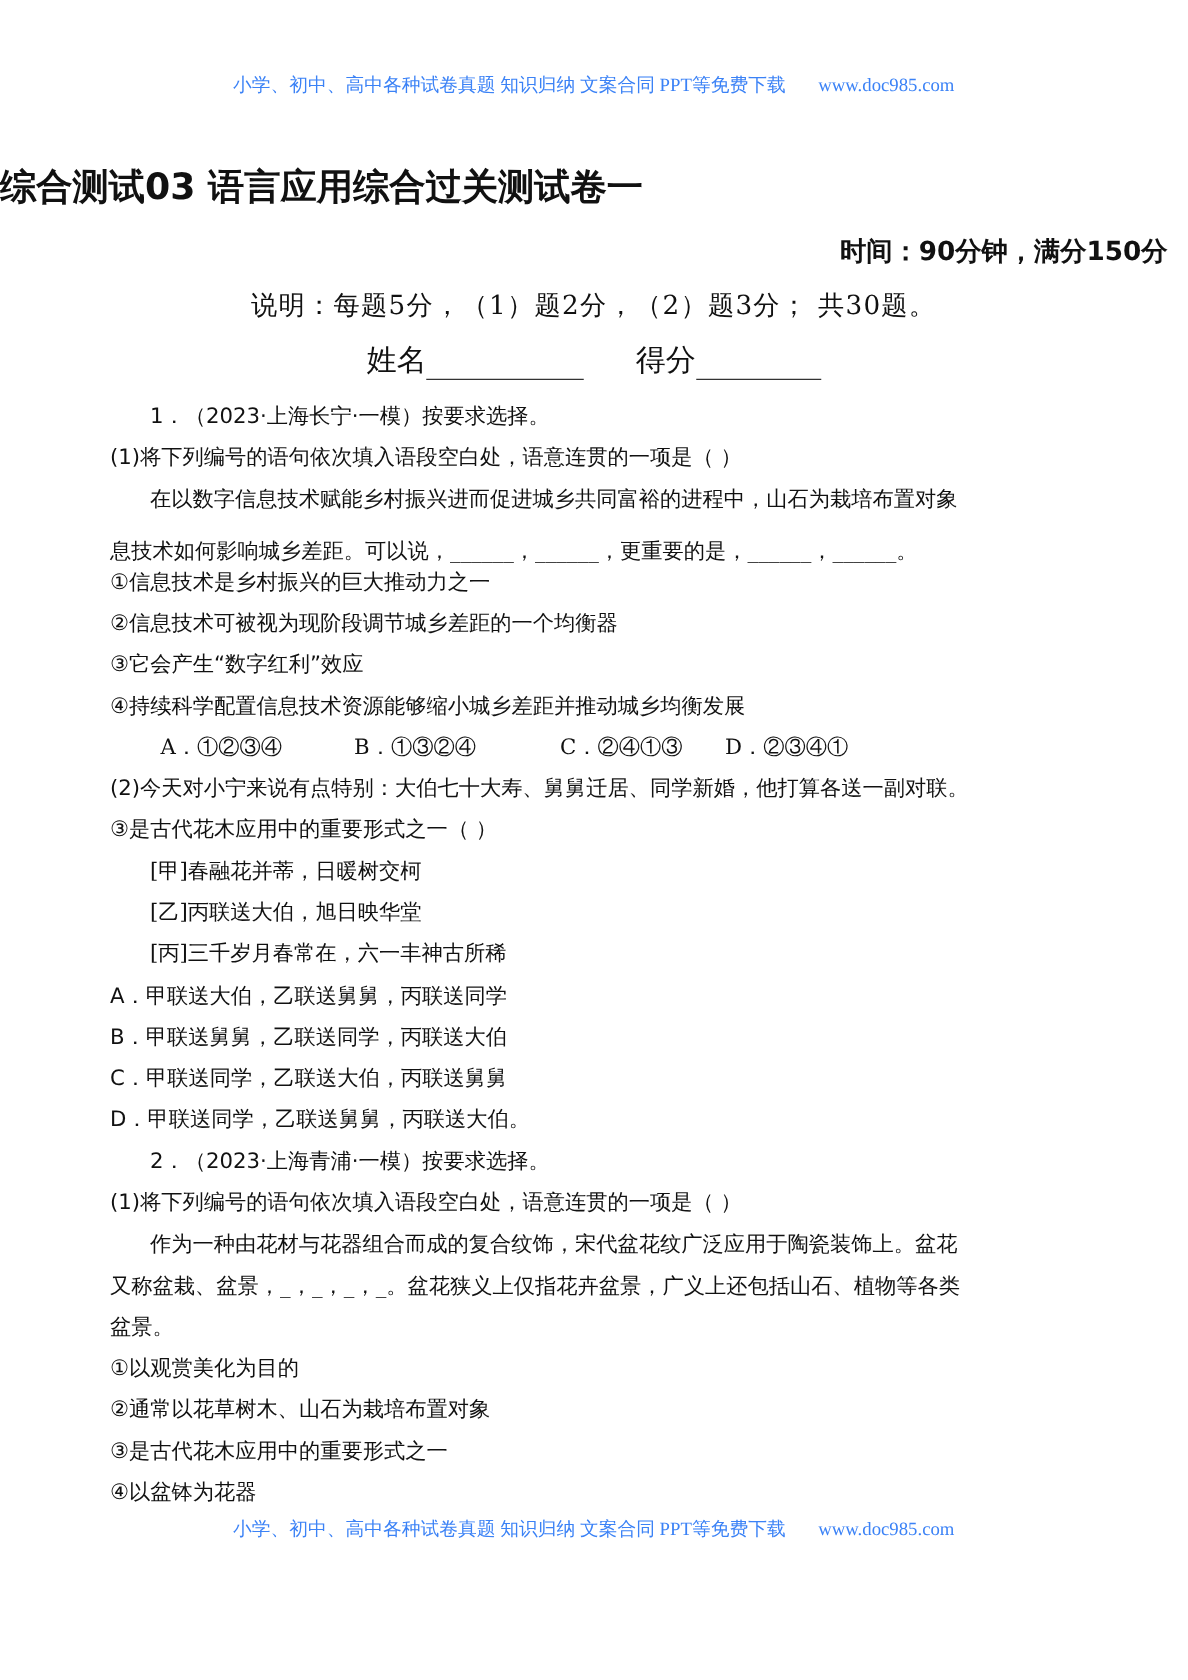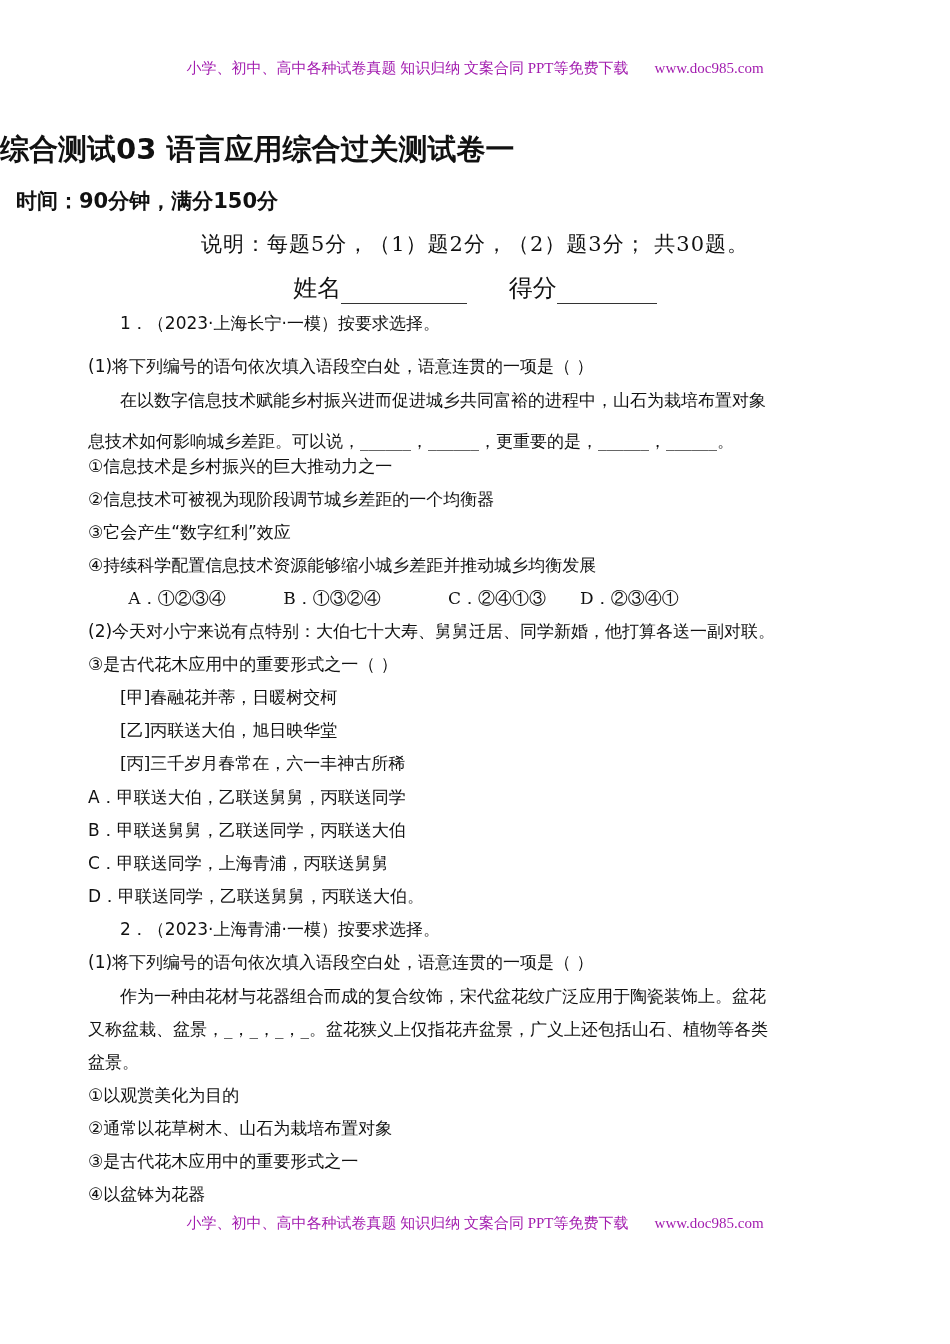--- a/index.html
+++ b/index.html
@@ -1,20 +1,20 @@
 <!DOCTYPE html>
 <html><head>
   <meta charset="utf-8">
   <style>
     html, body { margin:0; padding:0; background:#ffffff; }
     body { width:950px; height:1344px; position:relative; overflow:hidden; color:#111; font-family:"DejaVu Serif", serif; }
-    .hdr { position:absolute; left:0; width:950px; text-align:center; font-family:"Liberation Serif", serif; font-size:15px; color:#a21caf; white-space:pre; }
+    .hdr { position:absolute; left:0; width:950px; text-align:center; font-family:"Liberation Serif", serif; font-size:15px; color:#3b82f6; white-space:pre; }
     .hdr .url { margin-left:26px; }
     .title { position:absolute; top:130px; left:0; width:950px; font-family:"DejaVu Sans", sans-serif; font-weight:bold; font-size:29px; letter-spacing:0px; }
-    .sub { position:absolute; top:187px; left:16px; width:930px; text-align:left; font-family:"DejaVu Sans", sans-serif; font-weight:bold; font-size:21px; }
+    .sub { position:absolute; top:187px; left:4px; width:930px; text-align:right; font-family:"DejaVu Sans", sans-serif; font-weight:bold; font-size:21px; }
     .note { position:absolute; top:230px; left:0; width:950px; text-align:center; font-family:"DejaVu Serif", serif; font-size:21px; letter-spacing:1px; }
     .namerow { position:absolute; top:272px; left:0; width:950px; text-align:center; font-size:24px; font-family:"DejaVu Serif", serif; }
     .blank { display:inline-block; border-bottom:1.5px solid #333; vertical-align:bottom; height:24px; }
     .line { position:absolute; left:88px; font-size:17px; line-height:22px; white-space:nowrap; }
     .sans { font-family:"DejaVu Sans", sans-serif; }
     .serif { font-family:"DejaVu Serif", serif; }
     .indent { left:120px; }
     .opt { display:inline-block; }
   </style>
 </head>
@@ -24,39 +24,39 @@
 
 <div class="title">综合测试03 语言应用综合过关测试卷一</div>
 <div class="sub">时间：90分钟，满分150分</div>
 <div class="note">说明：每题5分，（1）题2分，（2）题3分；  共30题。</div>
 <div class="namerow">
   <span>姓名</span><span class="blank" style="width:126px;"></span>
   <span style="display:inline-block;width:26px;"></span>
   <span>得分</span><span class="blank" style="width:100px;"></span>
 </div>
 
-<div class="line sans indent" style="top:312px;">1．（2023·上海长宁·一模）按要求选择。</div>
+<div class="line sans indent" style="top:322px;">1．（2023·上海长宁·一模）按要求选择。</div>
 <div class="line sans" style="top:355px;">(1)将下列编号的语句依次填入语段空白处，语意连贯的一项是（   ）</div>
 <div class="line serif indent" style="top:389px;">在以数字信息技术赋能乡村振兴进而促进城乡共同富裕的进程中，山石为栽培布置对象</div>
 <div class="line serif" style="top:430px;">息技术如何影响城乡差距。可以说，______，______，更重要的是，______，______。</div>
 <div class="line sans" style="top:455px;">①信息技术是乡村振兴的巨大推动力之一</div>
 <div class="line sans" style="top:488px;">②信息技术可被视为现阶段调节城乡差距的一个均衡器</div>
 <div class="line sans" style="top:521px;">③它会产生“数字红利”效应</div>
 <div class="line sans" style="top:554px;">④持续科学配置信息技术资源能够缩小城乡差距并推动城乡均衡发展</div>
 <div class="line serif" style="top:587px;left:104px;text-align:center;">
   <span class="opt" style="width:146px;">A．①②③④</span><span class="opt" style="width:164px;">B．①③②④</span><span class="opt" style="width:166px;">C．②④①③</span><span class="opt">D．②③④①</span>
 </div>
 <div class="line sans" style="top:620px;">(2)今天对小宁来说有点特别：大伯七十大寿、舅舅迁居、同学新婚，他打算各送一副对联。</div>
 <div class="line sans" style="top:653px;">③是古代花木应用中的重要形式之一（   ）</div>
 <div class="line serif indent" style="top:686px;">[甲]春融花并蒂，日暖树交柯</div>
 <div class="line serif indent" style="top:719px;">[乙]丙联送大伯，旭日映华堂</div>
 <div class="line serif indent" style="top:752px;">[丙]三千岁月春常在，六一丰神古所稀</div>
 <div class="line sans" style="top:786px;">A．甲联送大伯，乙联送舅舅，丙联送同学</div>
 <div class="line sans" style="top:819px;">B．甲联送舅舅，乙联送同学，丙联送大伯</div>
-<div class="line sans" style="top:852px;">C．甲联送同学，上海青浦，丙联送舅舅</div>
+<div class="line sans" style="top:852px;">C．甲联送同学，乙联送大伯，丙联送舅舅</div>
 <div class="line sans" style="top:885px;">D．甲联送同学，乙联送舅舅，丙联送大伯。</div>
 
 <div class="line sans indent" style="top:918px;">2．（2023·上海青浦·一模）按要求选择。</div>
 <div class="line sans" style="top:951px;">(1)将下列编号的语句依次填入语段空白处，语意连贯的一项是（   ）</div>
 <div class="line serif indent" style="top:985px;">作为一种由花材与花器组合而成的复合纹饰，宋代盆花纹广泛应用于陶瓷装饰上。盆花</div>
 <div class="line serif" style="top:1018px;">又称盆栽、盆景，_，_，_，_。盆花狭义上仅指花卉盆景，广义上还包括山石、植物等各类</div>
 <div class="line serif" style="top:1051px;">盆景。</div>
 <div class="line sans" style="top:1084px;">①以观赏美化为目的</div>
 <div class="line sans" style="top:1117px;">②通常以花草树木、山石为栽培布置对象</div>
 <div class="line sans" style="top:1150px;">③是古代花木应用中的重要形式之一</div>

